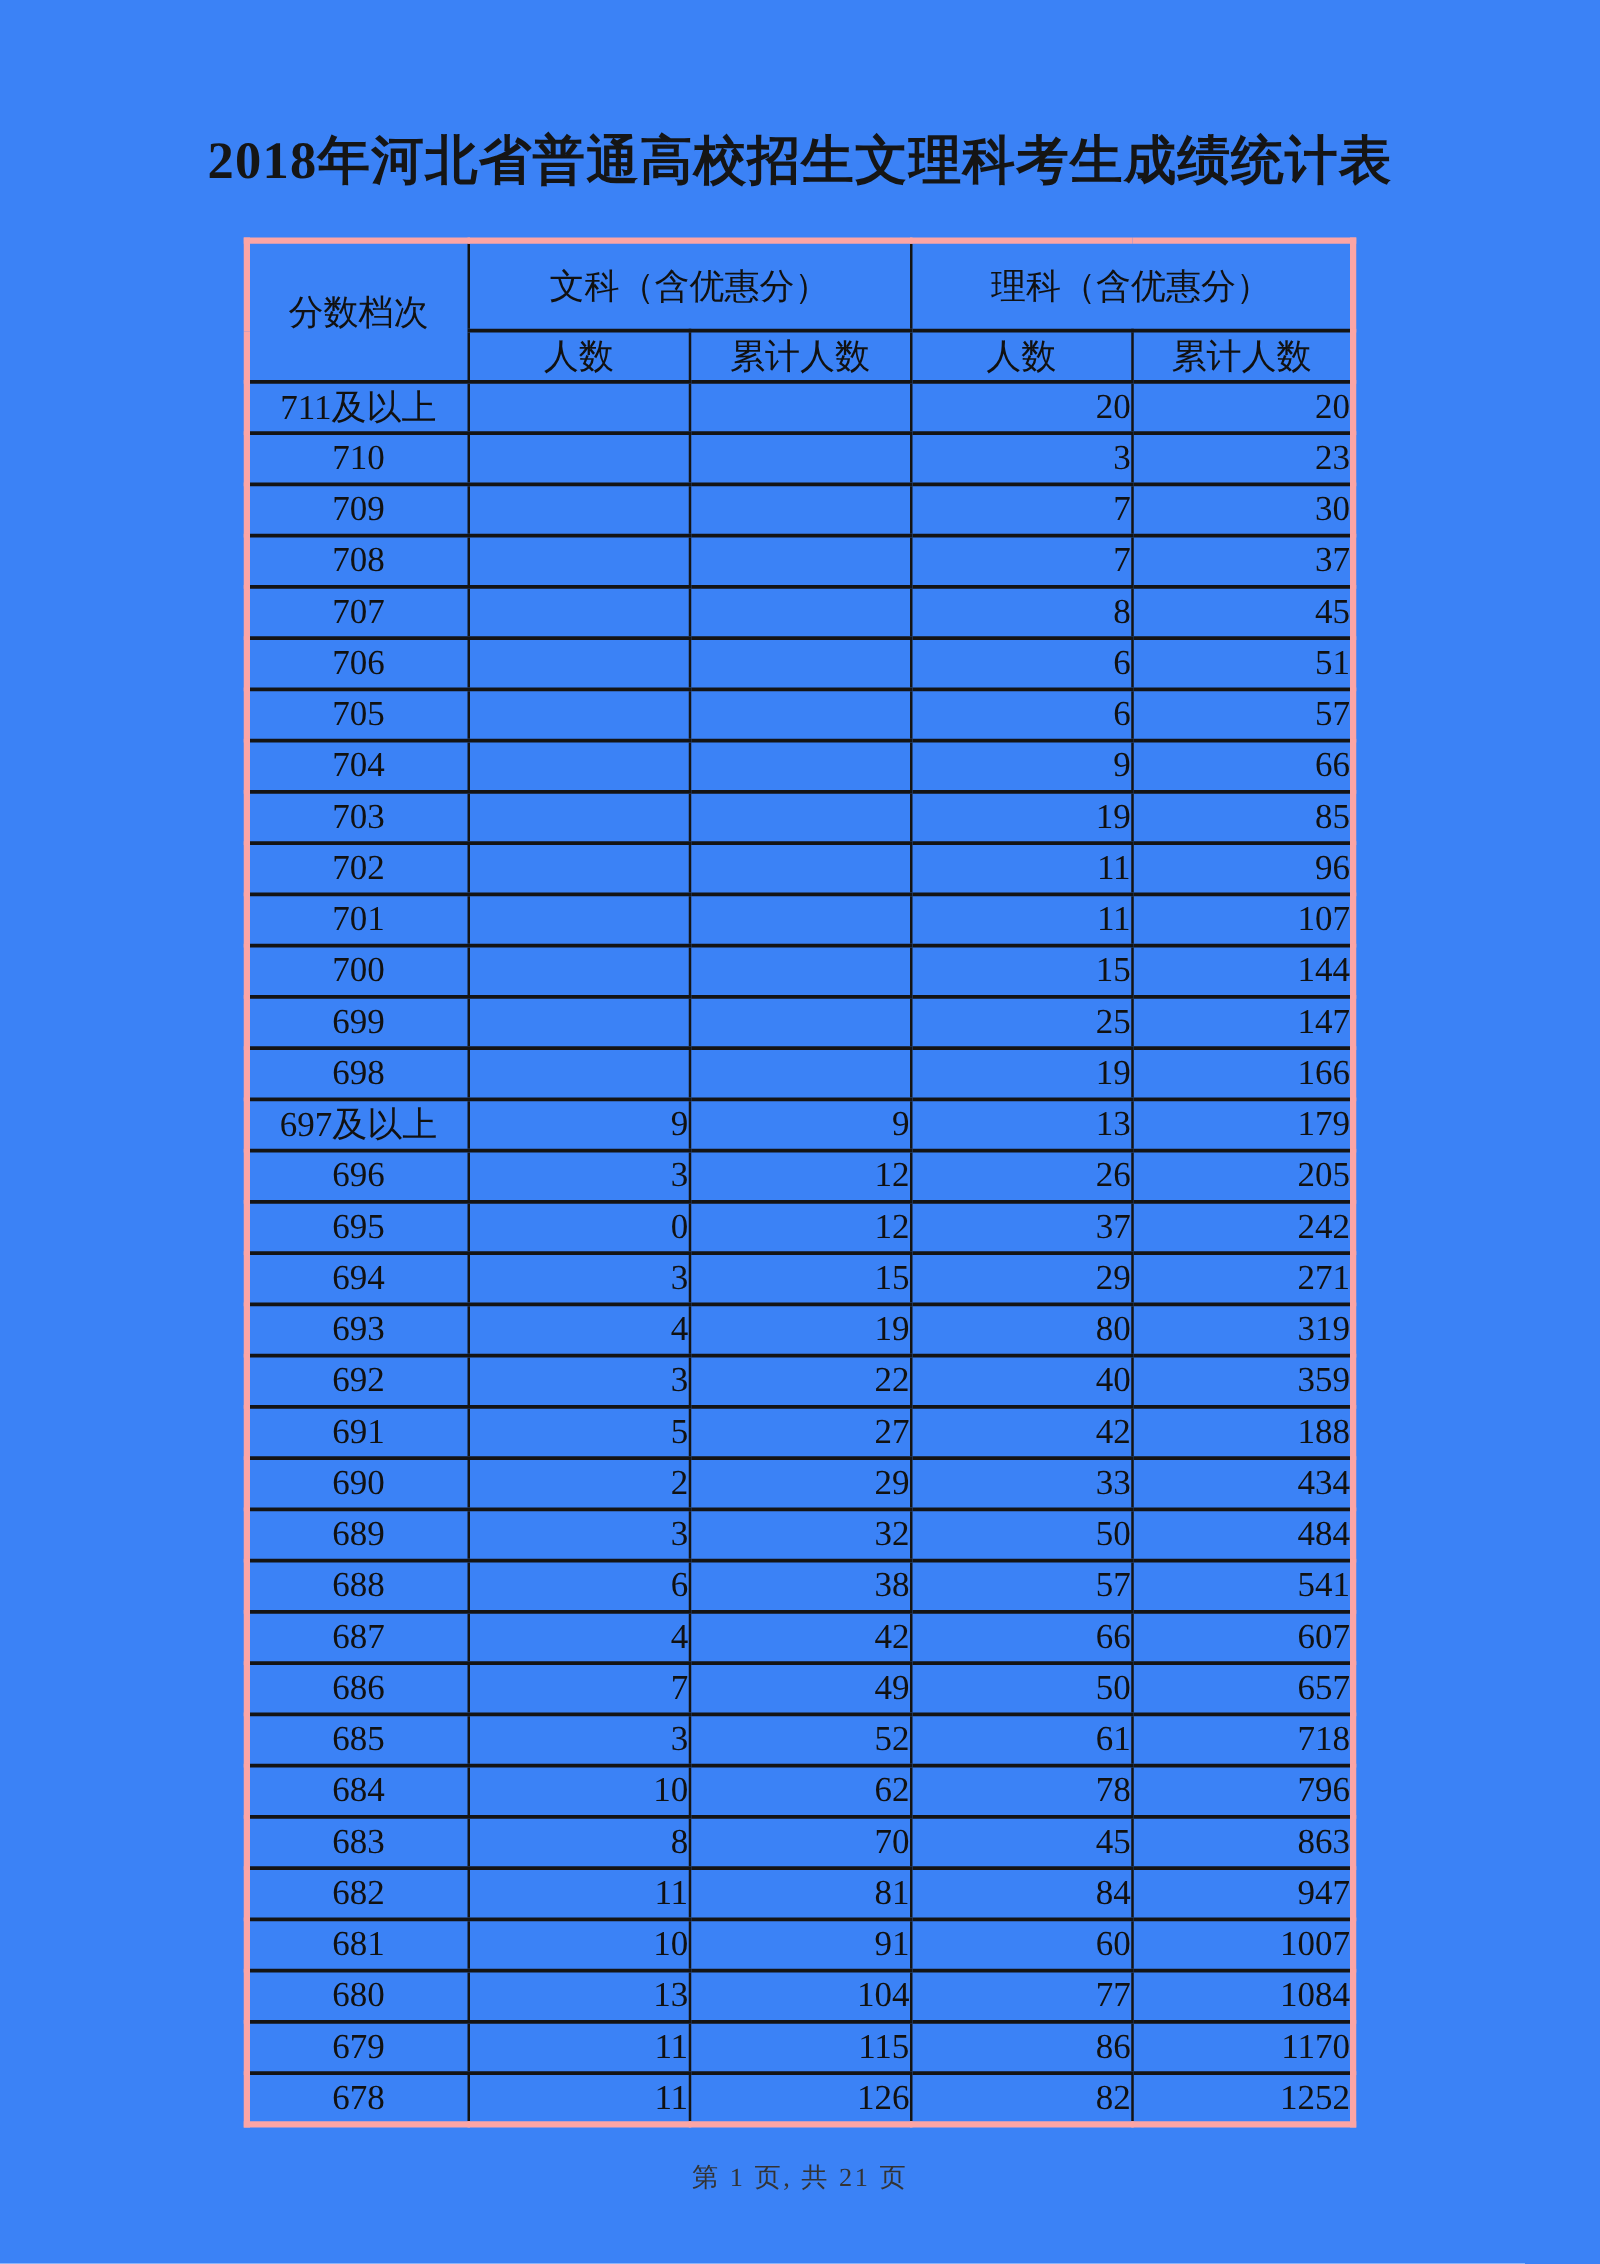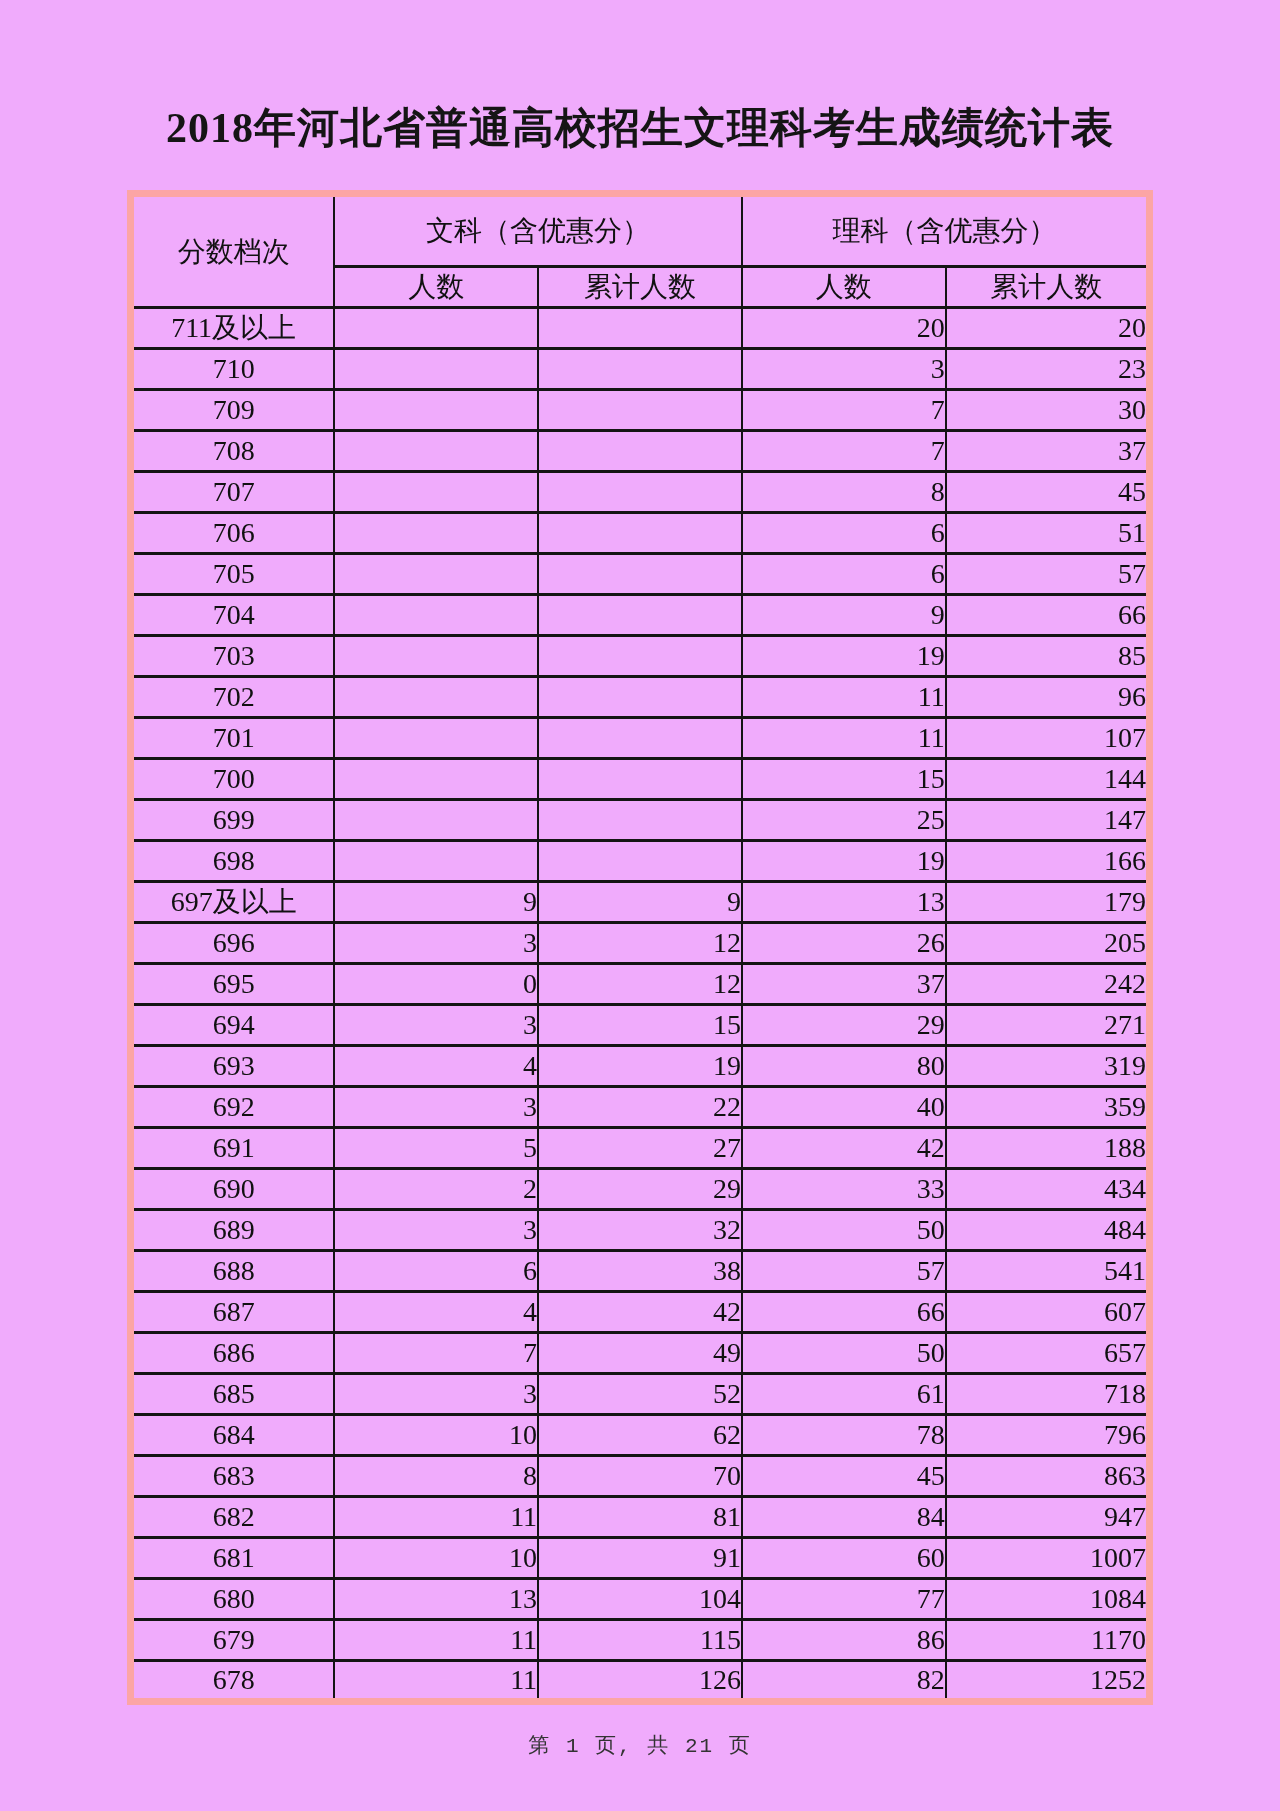--- a/index.html
+++ b/index.html
@@ -4,40 +4,40 @@
 <style>
   html, body {
     margin: 0;
     padding: 0;
     background: #ffffff;
   }
   .page {
     position: relative;
     width: 1280px;
     height: 1811px;
-    background: #f0abfc;
+    background: #3b82f6;
     color: #111111;
     font-family: "Liberation Serif", "DejaVu Serif", serif;
     overflow: hidden;
   }
   .page-title {
     margin: 0;
     padding-top: 100px;
     text-align: center;
     font-size: 42px;
     font-weight: bold;
     letter-spacing: 1px;
     color: #151515;
   }
   table.score-table {
     border-collapse: collapse;
     table-layout: fixed;
-    width: 1026px;
+    width: 890px;
     margin: 34px auto 0 auto;
-    border: 7px solid #fca5a5;
+    border: 5px solid #fca5a5;
   }
   table.score-table col { width: 20%; }
   table.score-table th,
   table.score-table td {
     border: 2px solid #141414;
     border-top-width: 3px;
     border-bottom-width: 3px;
     font-weight: normal;
     font-size: 28px;
     padding: 0;
@@ -48,21 +48,21 @@
   tr.header-row-2 th { height: 38px; text-align: center; }
   th.score-head { text-align: center; }
   tbody.table-body tr { height: 41px; }
   td.score-cell { text-align: center; }
   td.num-cell { text-align: right; padding-right: 10px; }
   .page-footer {
     margin-top: 26px;
     text-align: center;
     font-size: 21px;
     color: #333333;
-    font-family: Liberation Mono, monospace;
+    font-family: Liberation Serif, serif;
     letter-spacing: 2px;
   }
 </style>
 </head>
 <body>
 
 <div class="page">
 
   <h1 class="page-title">2018年河北省普通高校招生文理科考生成绩统计表</h1>
 

